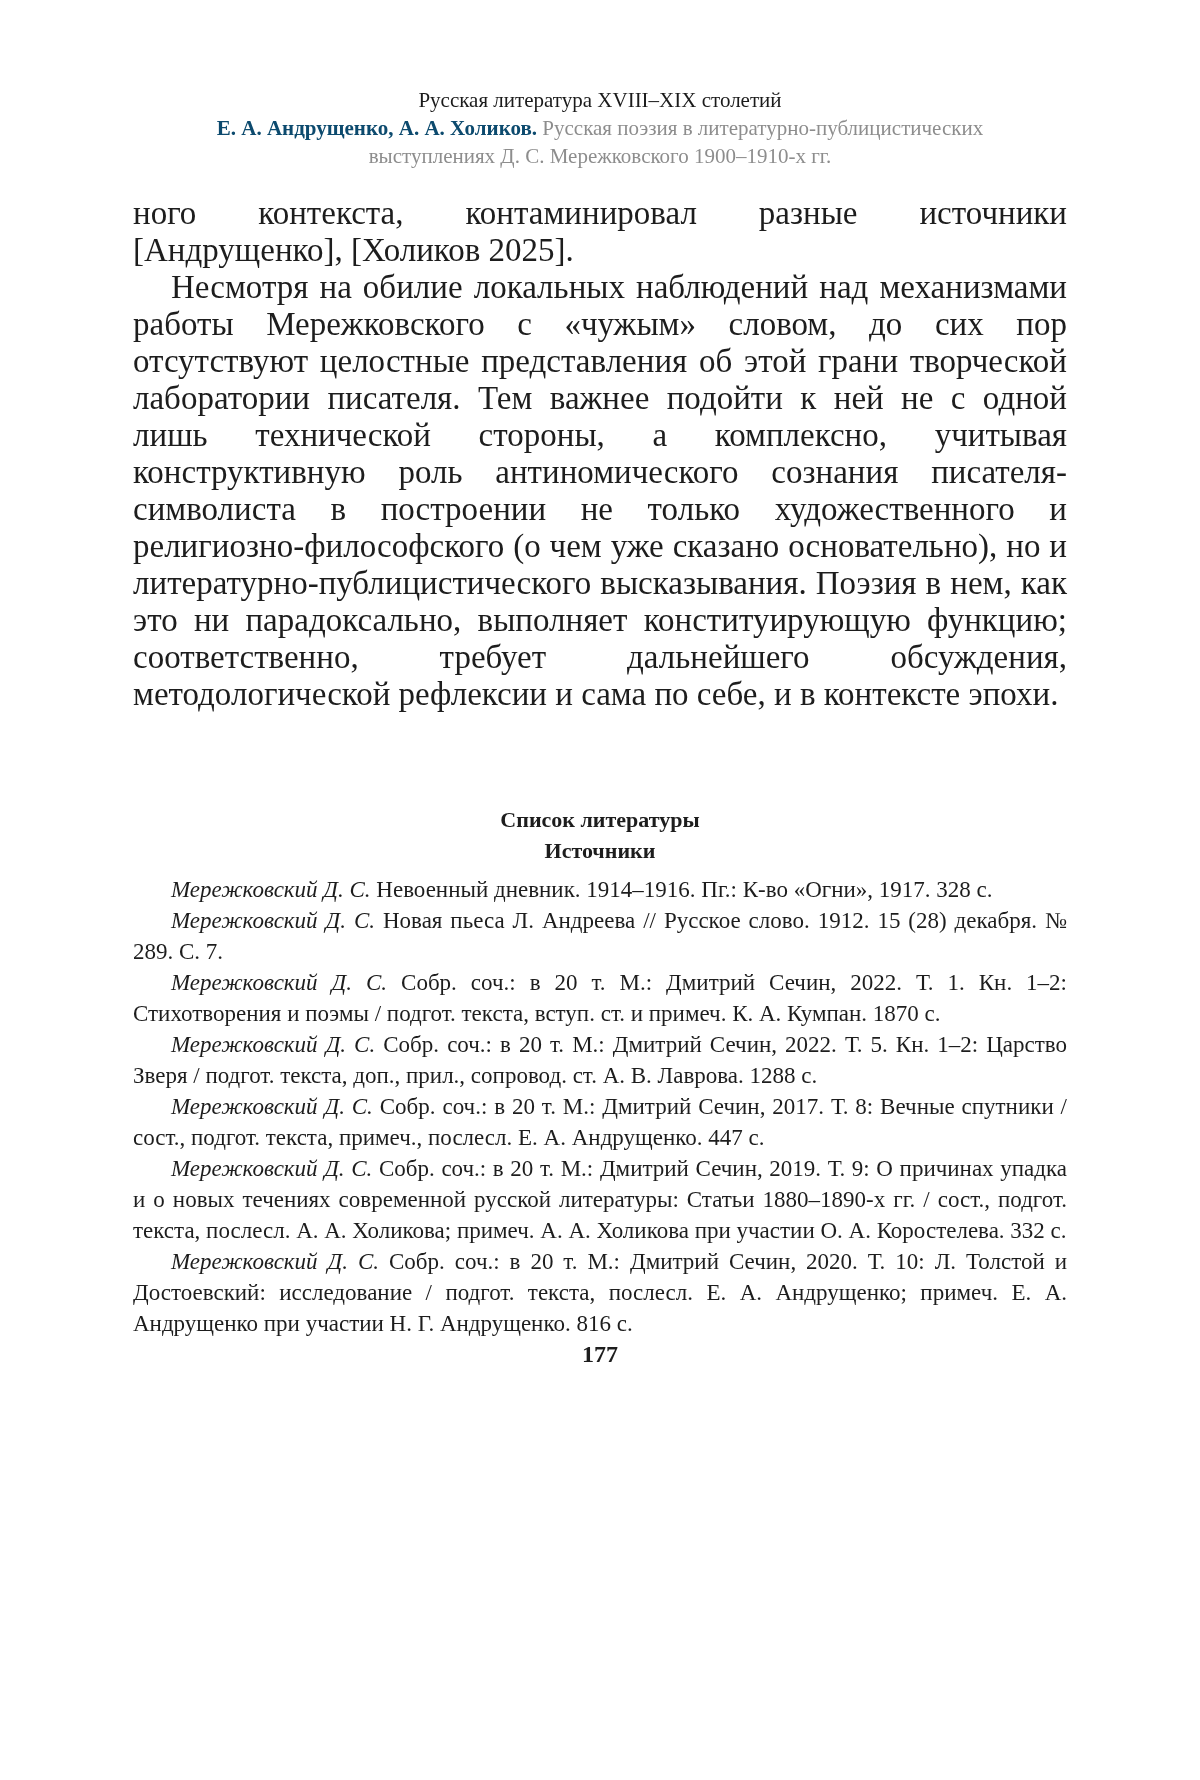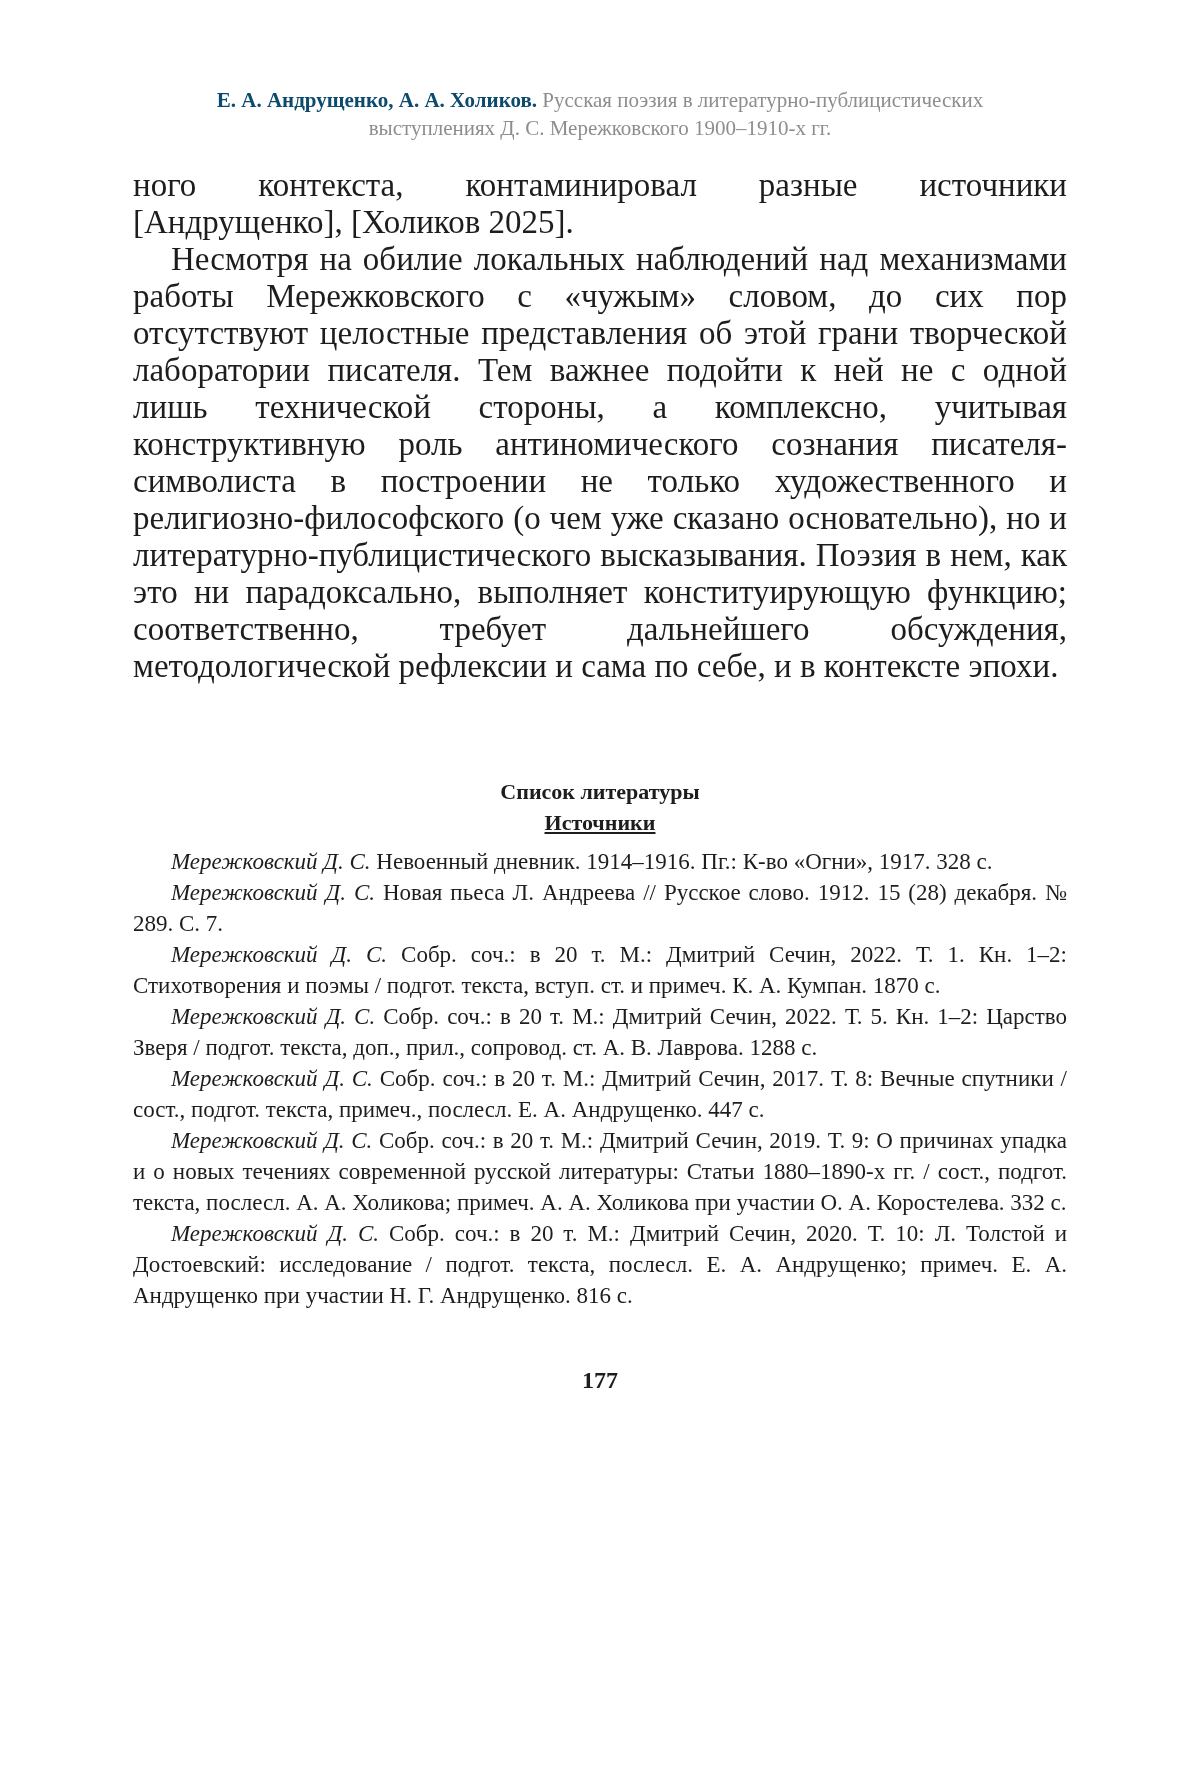--- a/index.html
+++ b/index.html
@@ -56,52 +56,51 @@
     font-size: 22px;
     line-height: 30px;
     font-weight: bold;
   }
   .bib-subtitle {
     margin: 0;
     text-align: center;
     font-size: 22px;
     line-height: 31px;
     font-weight: bold;
-    text-decoration: underline;
   }
   .bib-list {
     margin-top: 8px;
   }
   .bib-item {
     margin: 0;
     font-size: 23px;
     line-height: 31px;
     text-align: justify;
     text-indent: 38px;
     hyphens: auto;
     -webkit-hyphens: auto;
   }
   .bib-author {
     font-style: italic;
   }
   
   .page-number {
-    margin-top: 54px;
     text-align: center;
     font-size: 24px;
     line-height: 30px;
     font-weight: bold;
   }
 </style>
 </head>
 <body>
 
 <div class="page">
 
   <header class="running-header">
+    <div class="rh-book-title">Русская литература XVIII–XIX столетий</div>
     <div class="rh-article">
       <span class="rh-authors">Е. А. Андрущенко, А. А. Холиков.</span><span> Русская поэзия в литературно-публицистических</span>
     </div>
     <div class="rh-article">выступлениях Д. С. Мережковского 1900–1910-х гг.</div>
   </header>
 
   <main class="body-block">
     <p class="body-p">ного контекста, контаминировал разные источники [Андрущенко], [Холиков 2025].</p>
     <p class="body-p indent">Несмотря на обилие локальных наблюдений над механизмами работы Мережковского с «чужым» словом, до сих пор отсутствуют целостные представления об этой грани творческой лаборатории писателя. Тем важнее подойти к ней не с одной лишь технической стороны, а комплексно, учитывая конструктивную роль антиномического сознания писателя-символиста в построении не только художественного и религиозно-философского (о чем уже сказано основательно), но и литературно-публицистического высказывания. Поэзия в нем, как это ни парадоксально, выполняет конституирующую функцию; соответственно, требует дальнейшего обсуждения, методологической рефлексии и сама по себе, и в контексте эпохи.</p>
 

